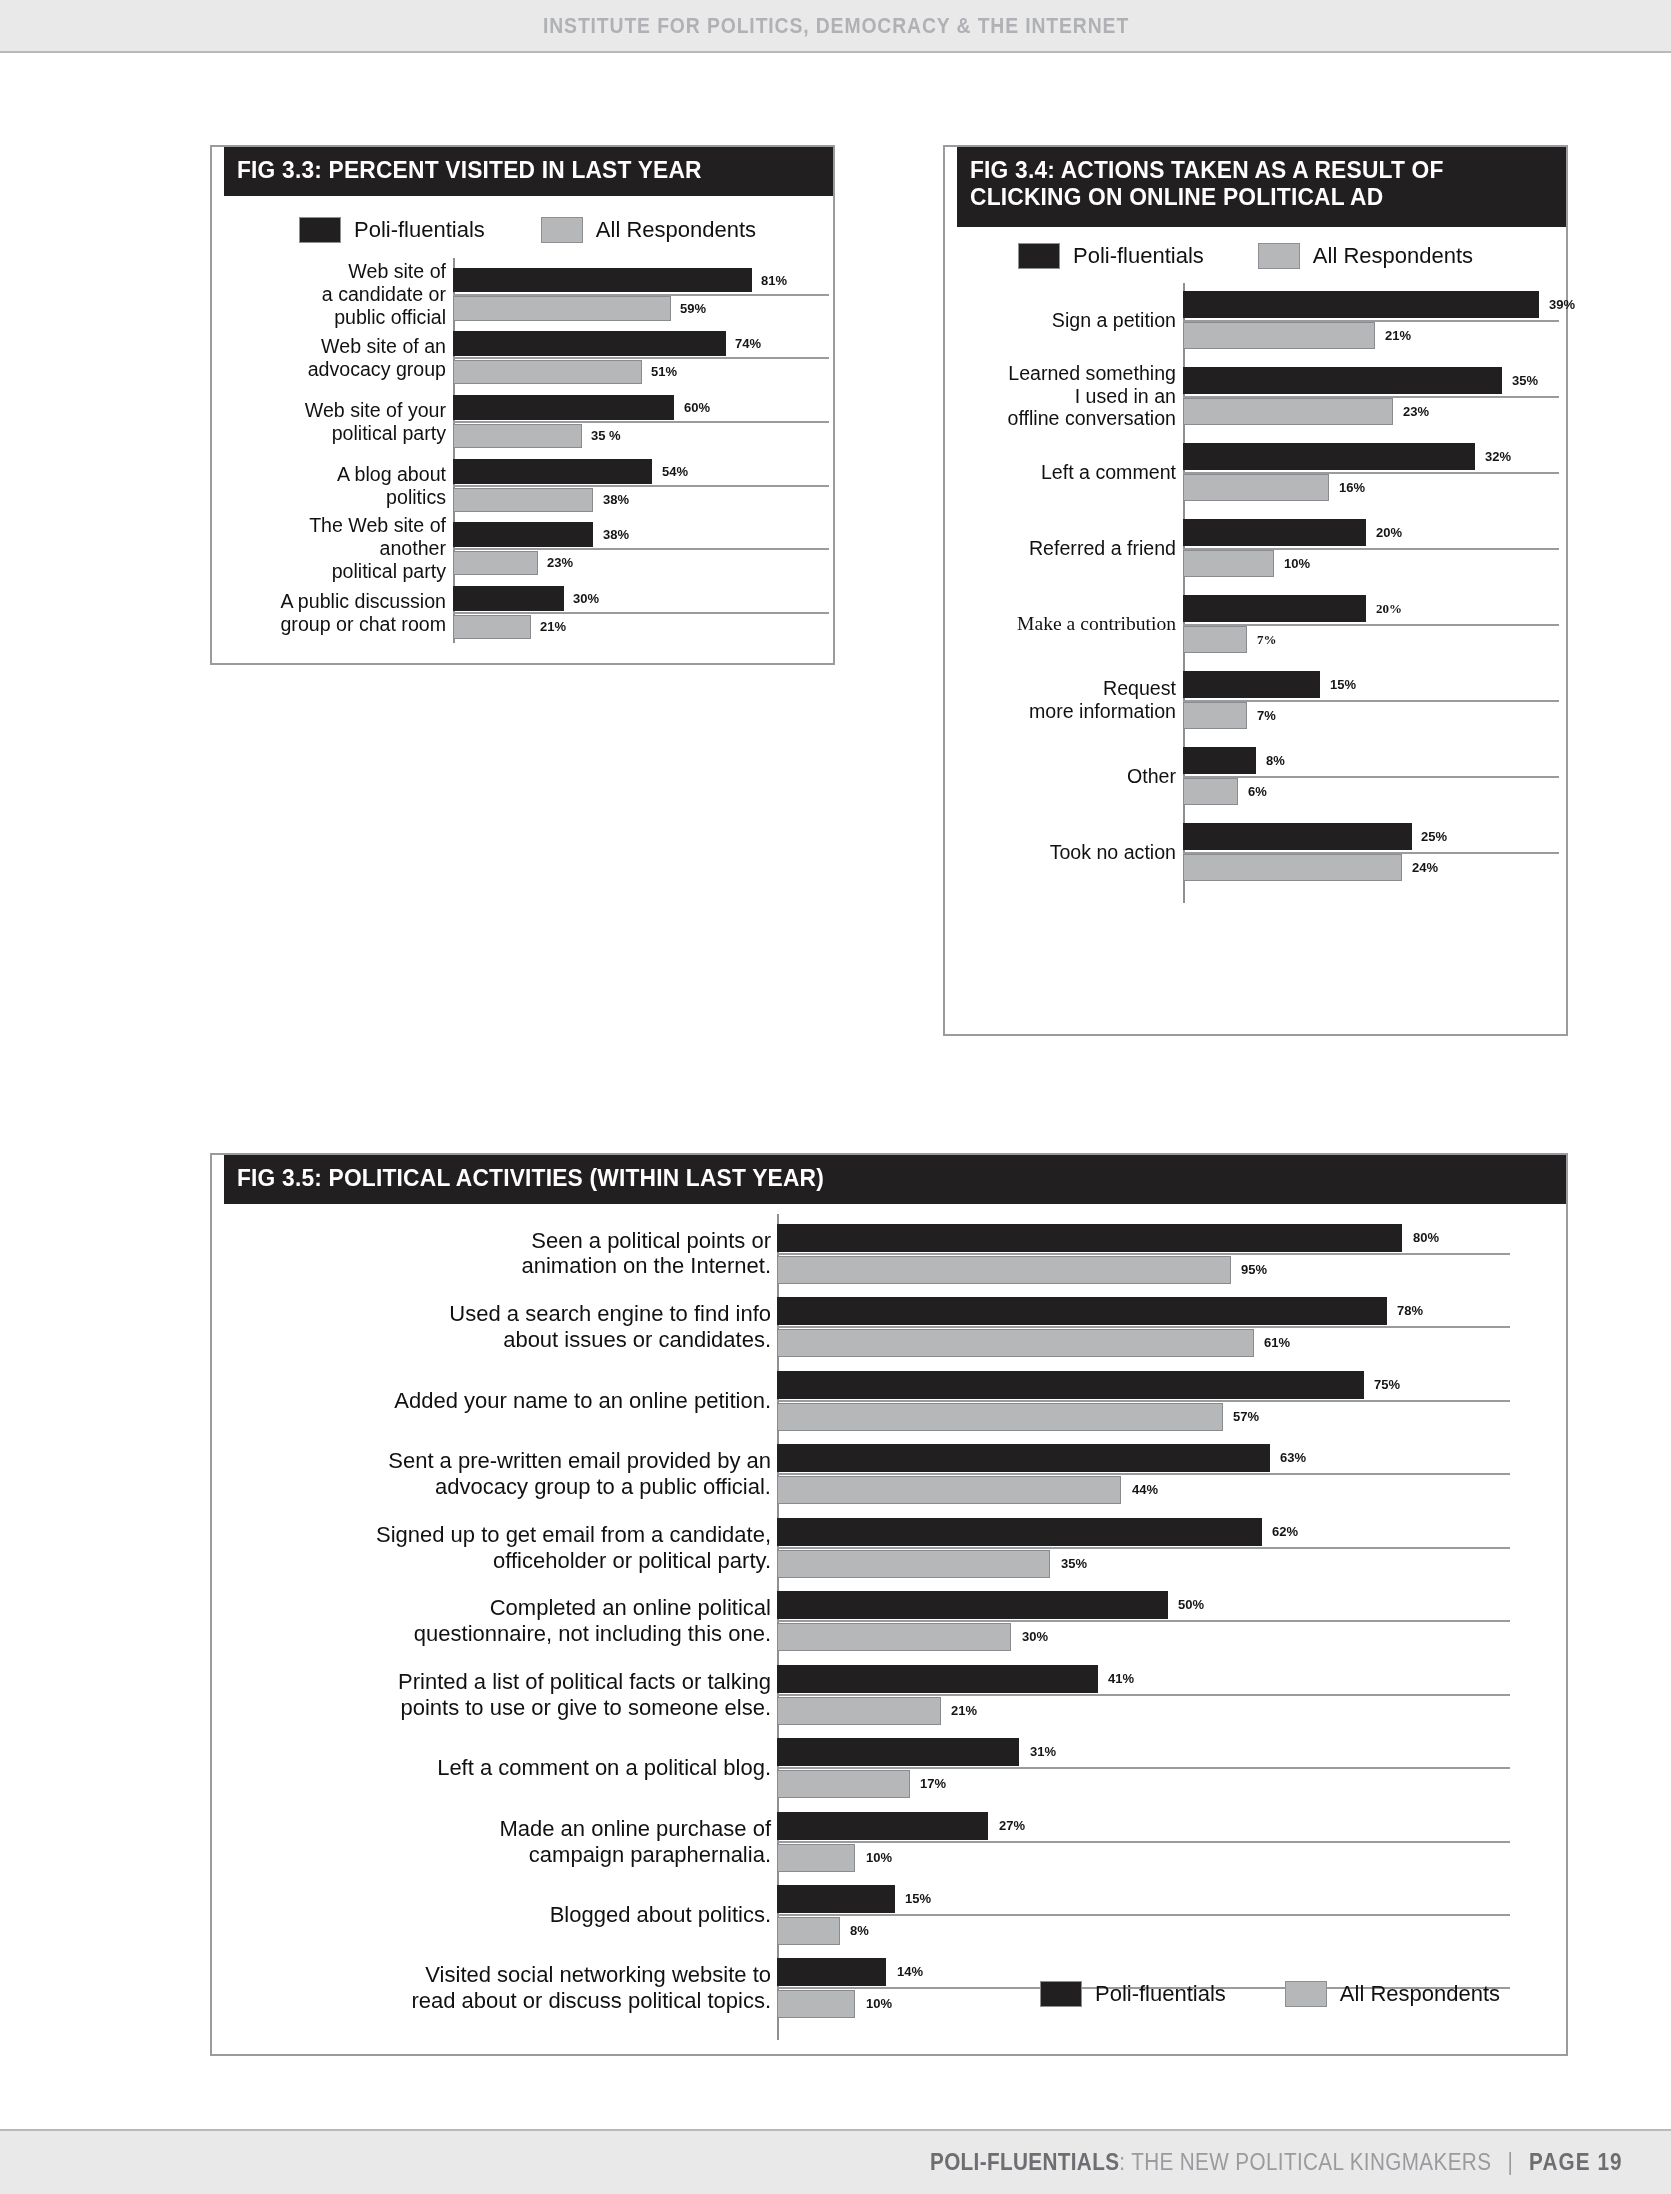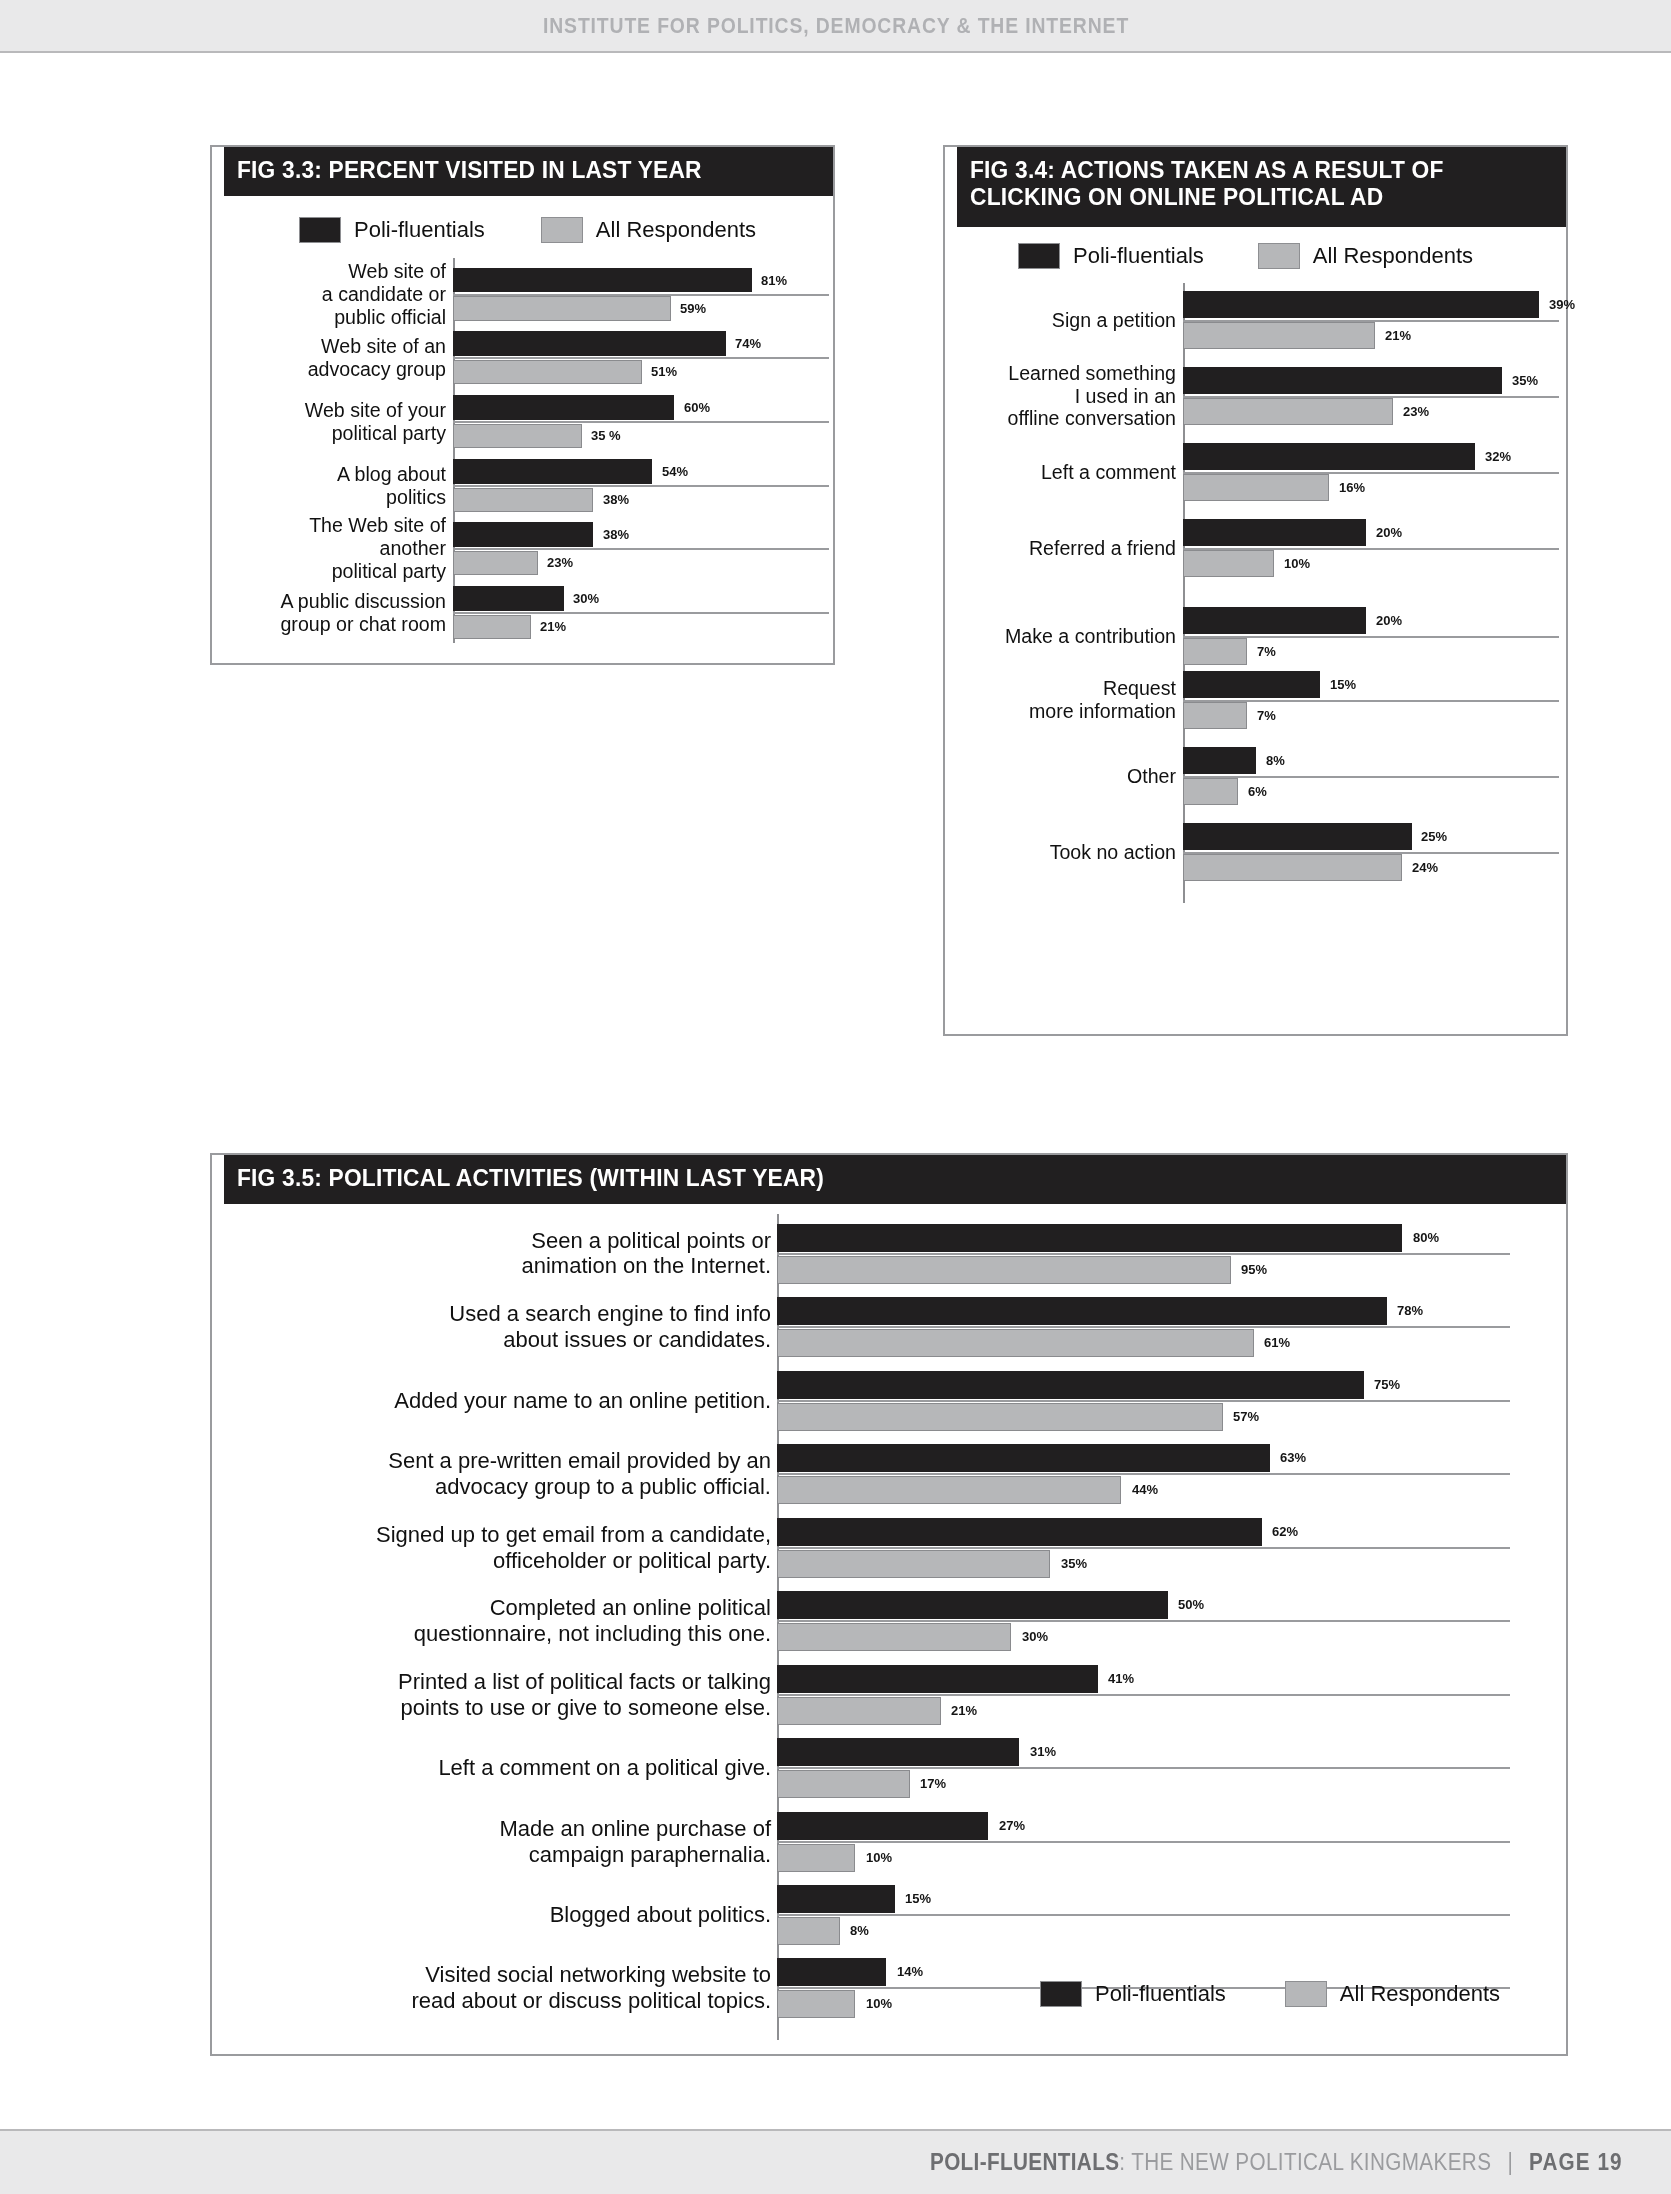--- a/index.html
+++ b/index.html
@@ -200,21 +200,21 @@
           <div class="bar gray" style="left: 226px; top: 31px; width: 146px; height: 27px;"></div>
         </div>
         <div class="row" style="top: 236px; height: 58px;">
           <div class="cat-label" style="right: 406px; width: 204px; font-size: 19.6px; top: 17.6px;">Referred a friend</div>
           <div class="rule" style="left: 226px; top: 28.6px; width: 376px;"></div>
           <div class="val-outside" style="left: 419px; top: 0px; height: 27px;">20%</div>
           <div class="bar dark" style="left: 226px; top: 0px; width: 183px; height: 27px;"></div>
           <div class="val-outside" style="left: 327px; top: 31px; height: 27px;">10%</div>
           <div class="bar gray" style="left: 226px; top: 31px; width: 91px; height: 27px;"></div>
         </div>
-        <div class="row" style="top: 324px; height: 58px;">
+        <div class="row" style="top: 312px; height: 58px; font-family: Liberation Serif, serif;">
           <div class="cat-label" style="right: 406px; width: 204px; font-size: 19.6px; top: 17.6px;">Make a contribution</div>
           <div class="rule" style="left: 226px; top: 28.6px; width: 376px;"></div>
           <div class="val-outside" style="left: 419px; top: 0px; height: 27px;">20%</div>
           <div class="bar dark" style="left: 226px; top: 0px; width: 183px; height: 27px;"></div>
           <div class="val-outside" style="left: 300px; top: 31px; height: 27px;">7%</div>
           <div class="bar gray" style="left: 226px; top: 31px; width: 64px; height: 27px;"></div>
         </div>
         <div class="row" style="top: 388px; height: 58px;">
           <div class="cat-label" style="right: 406px; width: 204px; font-size: 19.6px; top: 6.3px;">Request
 more information</div>
@@ -307,21 +307,21 @@
         <div class="row" style="top: 451px; height: 60px;">
           <div class="cat-label" style="right: 811px; width: 522px; font-size: 22px; top: 4.2px;">Printed a list of political facts or talking
 points to use or give to someone else.</div>
           <div class="rule" style="left: 553px; top: 29px; width: 733px;"></div>
           <div class="val-outside" style="left: 884px; top: 0px; height: 28px;">41%</div>
           <div class="bar dark" style="left: 553px; top: 0px; width: 321px; height: 28px;"></div>
           <div class="val-outside" style="left: 727px; top: 32px; height: 28px;">21%</div>
           <div class="bar gray" style="left: 553px; top: 32px; width: 164px; height: 28px;"></div>
         </div>
         <div class="row" style="top: 524px; height: 60px;">
-          <div class="cat-label" style="right: 811px; width: 522px; font-size: 22px; top: 17px;">Left a comment on a political give.</div>
+          <div class="cat-label" style="right: 811px; width: 522px; font-size: 22px; top: 17px;">Left a comment on a political blog.</div>
           <div class="rule" style="left: 553px; top: 29px; width: 733px;"></div>
           <div class="val-outside" style="left: 806px; top: 0px; height: 28px;">31%</div>
           <div class="bar dark" style="left: 553px; top: 0px; width: 242px; height: 28px;"></div>
           <div class="val-outside" style="left: 696px; top: 32px; height: 28px;">17%</div>
           <div class="bar gray" style="left: 553px; top: 32px; width: 133px; height: 28px;"></div>
         </div>
         <div class="row" style="top: 598px; height: 60px;">
           <div class="cat-label" style="right: 811px; width: 522px; font-size: 22px; top: 4.2px;">Made an online purchase of
 campaign paraphernalia.</div>
           <div class="rule" style="left: 553px; top: 29px; width: 733px;"></div>

